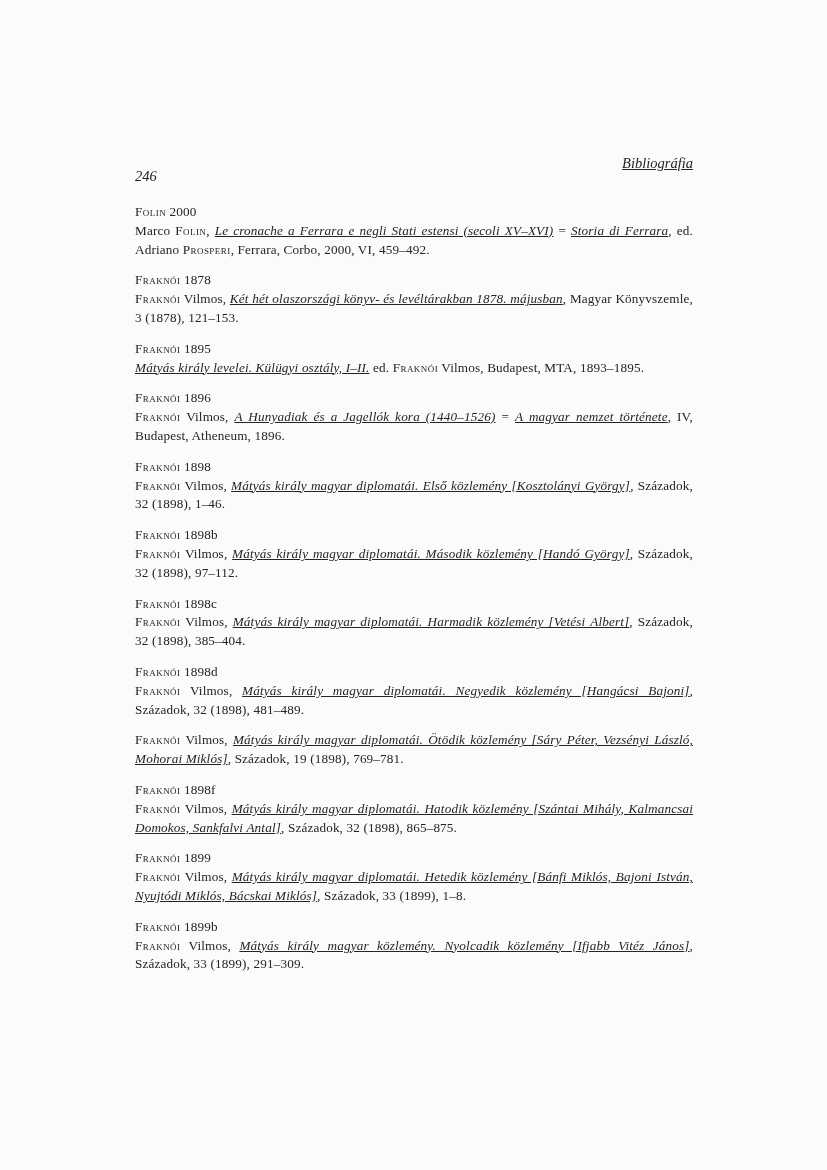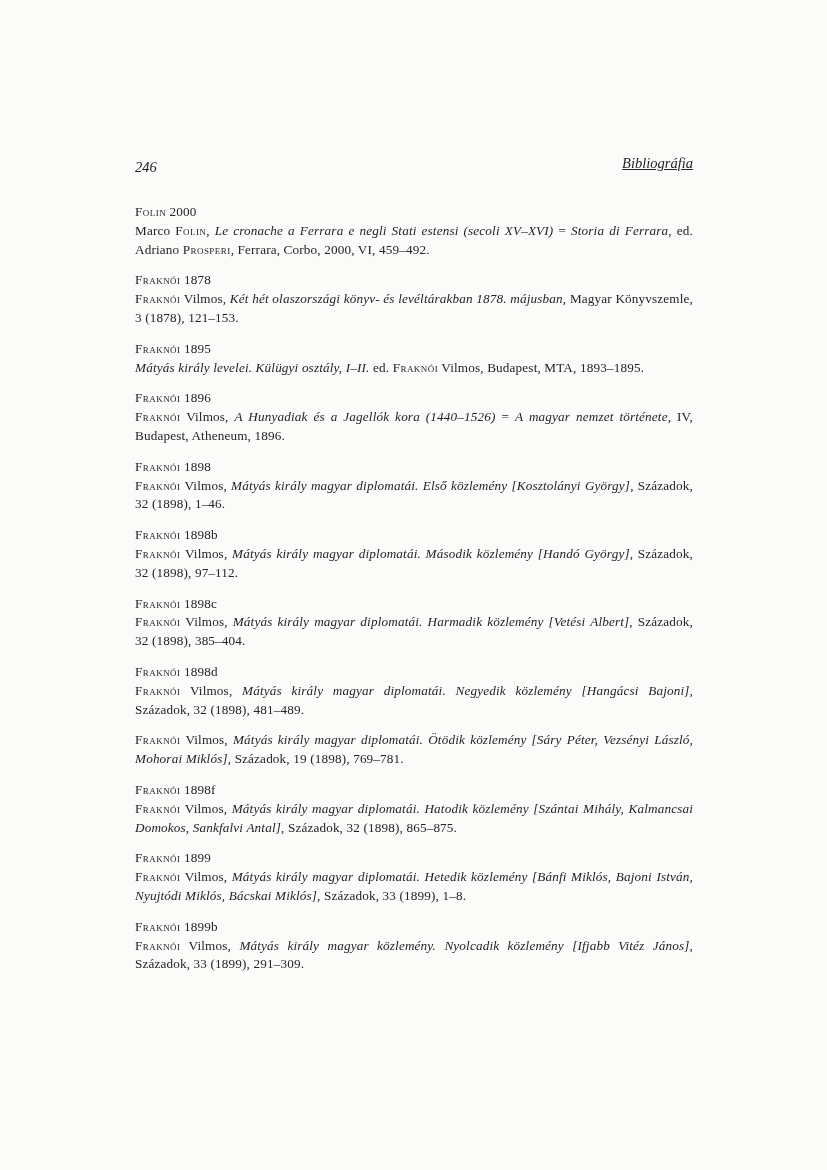--- a/index.html
+++ b/index.html
@@ -27,21 +27,21 @@
     position: relative;
     height: 20px;
     margin-bottom: 30px;
     font-size: 14.5px;
     font-style: italic;
     line-height: 20px;
   }
   .page-number {
     position: absolute;
     left: 0;
-    top: 4px;
+    top: 13px;
   }
   .page-title {
     position: absolute;
     left: 0;
     right: 0;
     top: 0;
     text-align: right;
     text-decoration: underline;
   }
   .entry {
@@ -56,20 +56,21 @@
   }
   .entry-body {
     text-align: justify;
   }
   .sc {
     font-variant: small-caps;
     letter-spacing: 0.45px;
   }
   .i {
     font-style: italic;
+    text-decoration: underline;
   }
   .b {
     font-weight: normal;
   }
 </style>
 </head>
 <body>
 
 <div class="page">
   <div class="content">

